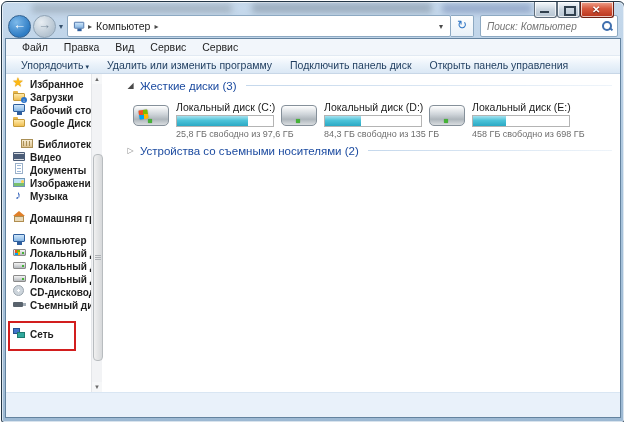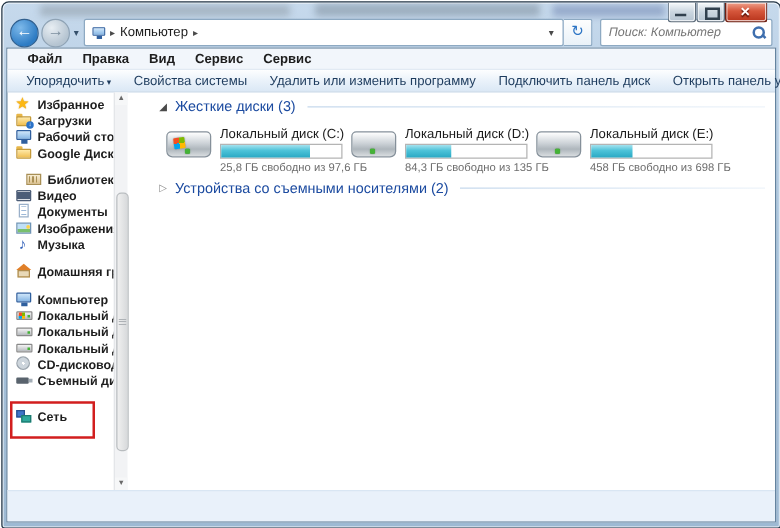--- a/index.html
+++ b/index.html
@@ -31,21 +31,21 @@
   .refresh{width:22px;height:20px;border:1px solid #8da9c2;border-left:none;background:linear-gradient(#fdfefe,#e9f1f8);border-radius:0 2px 2px 0;
            text-align:center;font-size:12px;color:#2c74c4;line-height:19px;margin-right:6px;}
   .search{width:128px;height:20px;background:#fff;border:1px solid #8da9c2;border-radius:2px;display:flex;align-items:center;padding:0 4px;}
   .search input{border:none;outline:none;flex:1;min-width:0;font-size:10px;font-style:italic;color:#808080;font-family:"Liberation Sans",sans-serif;background:transparent;}
   .mag{position:relative;width:12px;height:12px;flex:0 0 12px;}
   .mag::before{content:"";position:absolute;left:1px;top:1px;width:6px;height:6px;border:2px solid #3f6fae;border-radius:50%;}
   .mag::after{content:"";position:absolute;left:8px;top:8px;width:4px;height:2px;background:#3f6fae;transform:rotate(45deg);}
   
   .client{position:absolute;left:3px;right:3px;top:36px;bottom:4px;background:#fff;border:1px solid #64839f;display:flex;flex-direction:column;}
   .menubar{height:16px;background:#f2f6fb;border-bottom:1px solid #e2eaf3;display:flex;align-items:center;padding-left:8px;gap:0;}
-  .menuitem{font-size:10.5px;color:#1e1e1e;padding:0 8px;font-weight:bold;}
+  .menuitem{font-size:10.5px;color:#1e1e1e;padding:0 8px;}
   .toolbar{height:17px;background:linear-gradient(#fdfeff,#eaf2fa 50%,#dbe8f5);border-bottom:1px solid #c8d7e7;display:flex;align-items:center;padding:0 6px;}
   .tbtn{font-size:10.5px;color:#1e3c5e;padding:0 9px;white-space:nowrap;}
   .tcaret{font-size:7px;color:#1e3c5e;margin-left:2px;}
   
   .bodyrow{flex:1;display:flex;min-height:0;}
   .sidebar{width:85px;flex:0 0 85px;padding-top:3px;position:relative;}
   .srow{display:flex;align-items:flex-end;height:13px;padding-left:6px;gap:3px;position:relative;font-weight:bold;}
   .srow.child{}
   .lbl{font-size:10px;color:#1e1e1e;white-space:nowrap;overflow:hidden;}
   .gap-lg{margin-top:8px;padding-left:14px;} .gap-md{margin-top:9px;} .gap-net{margin-top:16px;}
@@ -159,21 +159,20 @@
     <div class="menubar">
       <span class="menuitem">Файл</span>
       <span class="menuitem">Правка</span>
       <span class="menuitem">Вид</span>
       <span class="menuitem">Сервис</span>
       <span class="menuitem">Сервис</span>
     </div>
 
     <div class="toolbar">
       <span class="tbtn"><span>Упорядочить</span><span class="tcaret">▾</span></span>
-      <span class="tbtn">Свойства системы</span>
       <span class="tbtn">Удалить или изменить программу</span>
       <span class="tbtn">Подключить панель диск</span>
       <span class="tbtn">Открыть панель управления</span>
 
     </div>
 
     <div class="bodyrow">
 
       <div class="sidebar">
         <div class="srow">

